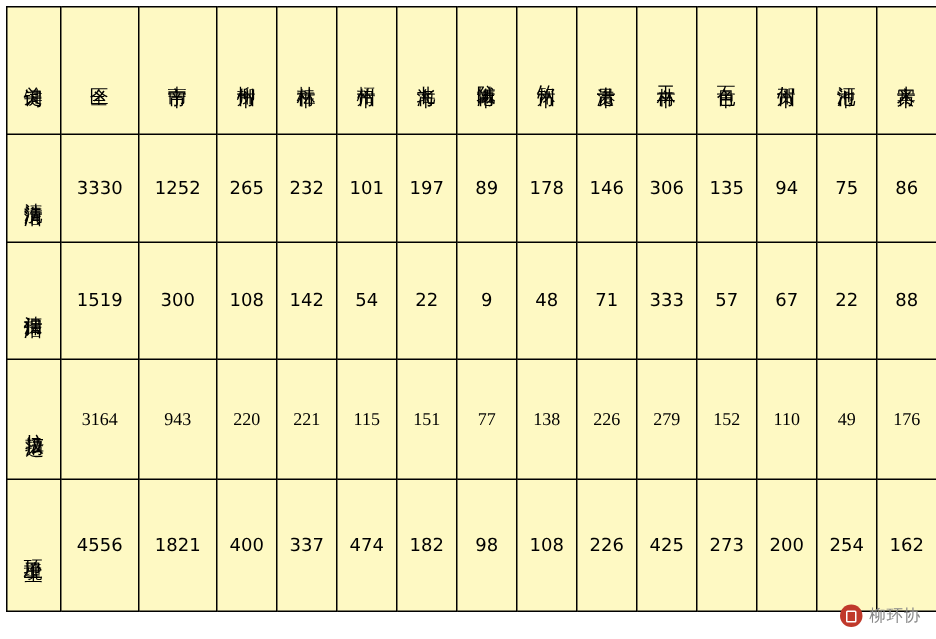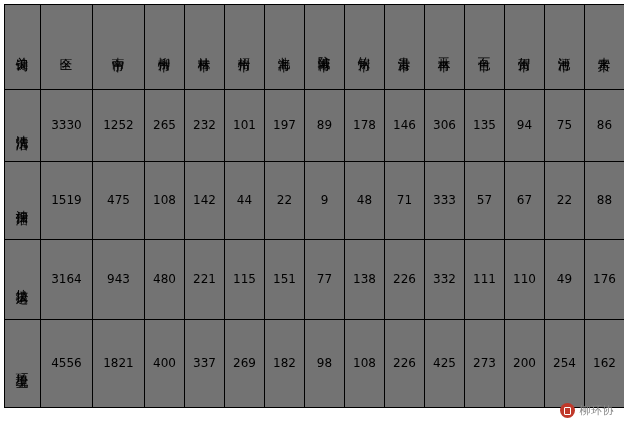--- a/index.html
+++ b/index.html
@@ -17,21 +17,21 @@
   .sheet {
     position: absolute;
     left: 4px;
     top: 4px;
     width: 616px;
   }
   table.data-table {
     border-collapse: collapse;
     table-layout: fixed;
     width: 616px;
-    background: #737373;
+    background: #fef9c3;
   }
   table.data-table th,
   table.data-table td {
     border: 1px solid #000000;
     text-align: center;
     vertical-align: middle;
     font-size: 12px;
     color: #000000;
     padding: 0;
     line-height: 1.15;
@@ -50,21 +50,21 @@
     line-height: 1.05;
     font-size: 12.5px;
   }
   
   table.data-table tbody th.rowlabel {
     font-weight: normal;
     width: 36px;
   }
   .row-h-1 { height: 72px; }
   .row-h-2 { height: 78px; }
-  .row-h-3 { height: 80px; }
+  .row-h-3 { height: 80px; font-family: Liberation Serif, serif; }
   .row-h-4 { height: 88px; }
 
   col.c-label { width: 36px; }
   col.c-all   { width: 52px; }
   col.c-nn    { width: 52px; }
   col.c-n     { width: 40px; }
 
   .watermark {
     position: absolute;
     right: 10px;
@@ -155,60 +155,60 @@
         <td>306</td>
         <td>135</td>
         <td>94</td>
         <td>75</td>
         <td>86</td>
 
       </tr>
       <tr class="row-h-2">
         <th class="rowlabel"><span class="vtext">清扫保洁</span></th>
         <td>1519</td>
-        <td>475</td>
+        <td>300</td>
         <td>108</td>
         <td>142</td>
-        <td>44</td>
+        <td>54</td>
         <td>22</td>
         <td>9</td>
         <td>48</td>
         <td>71</td>
         <td>333</td>
         <td>57</td>
         <td>67</td>
         <td>22</td>
         <td>88</td>
 
       </tr>
       <tr class="row-h-3">
         <th class="rowlabel"><span class="vtext">垃圾清运</span></th>
         <td>3164</td>
         <td>943</td>
-        <td>480</td>
+        <td>220</td>
         <td>221</td>
         <td>115</td>
         <td>151</td>
         <td>77</td>
         <td>138</td>
         <td>226</td>
-        <td>332</td>
-        <td>111</td>
+        <td>279</td>
+        <td>152</td>
         <td>110</td>
         <td>49</td>
         <td>176</td>
 
       </tr>
       <tr class="row-h-4">
         <th class="rowlabel"><span class="vtext">环境卫生</span></th>
         <td>4556</td>
         <td>1821</td>
         <td>400</td>
         <td>337</td>
-        <td>269</td>
+        <td>474</td>
         <td>182</td>
         <td>98</td>
         <td>108</td>
         <td>226</td>
         <td>425</td>
         <td>273</td>
         <td>200</td>
         <td>254</td>
         <td>162</td>
 

